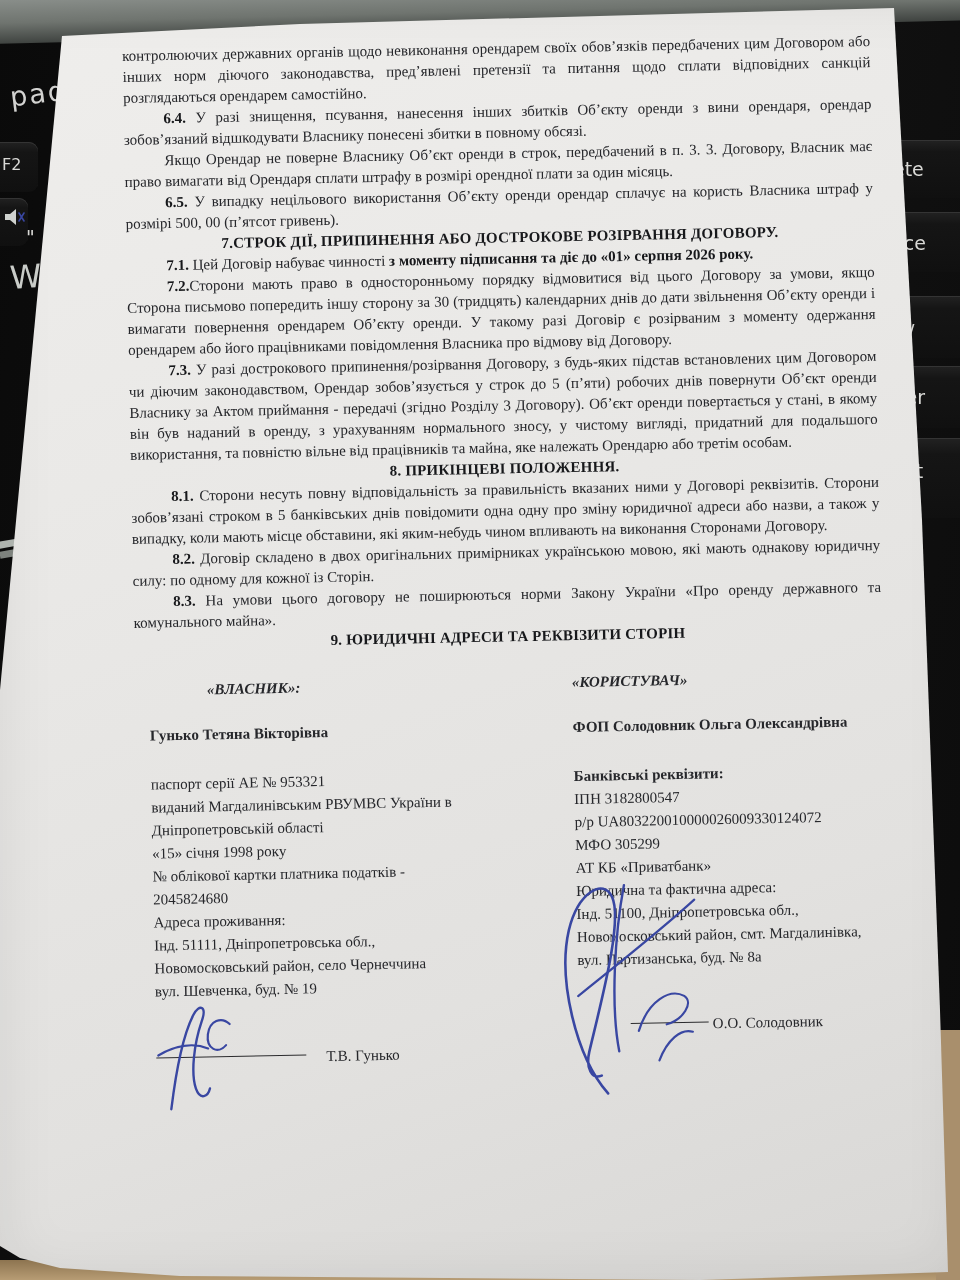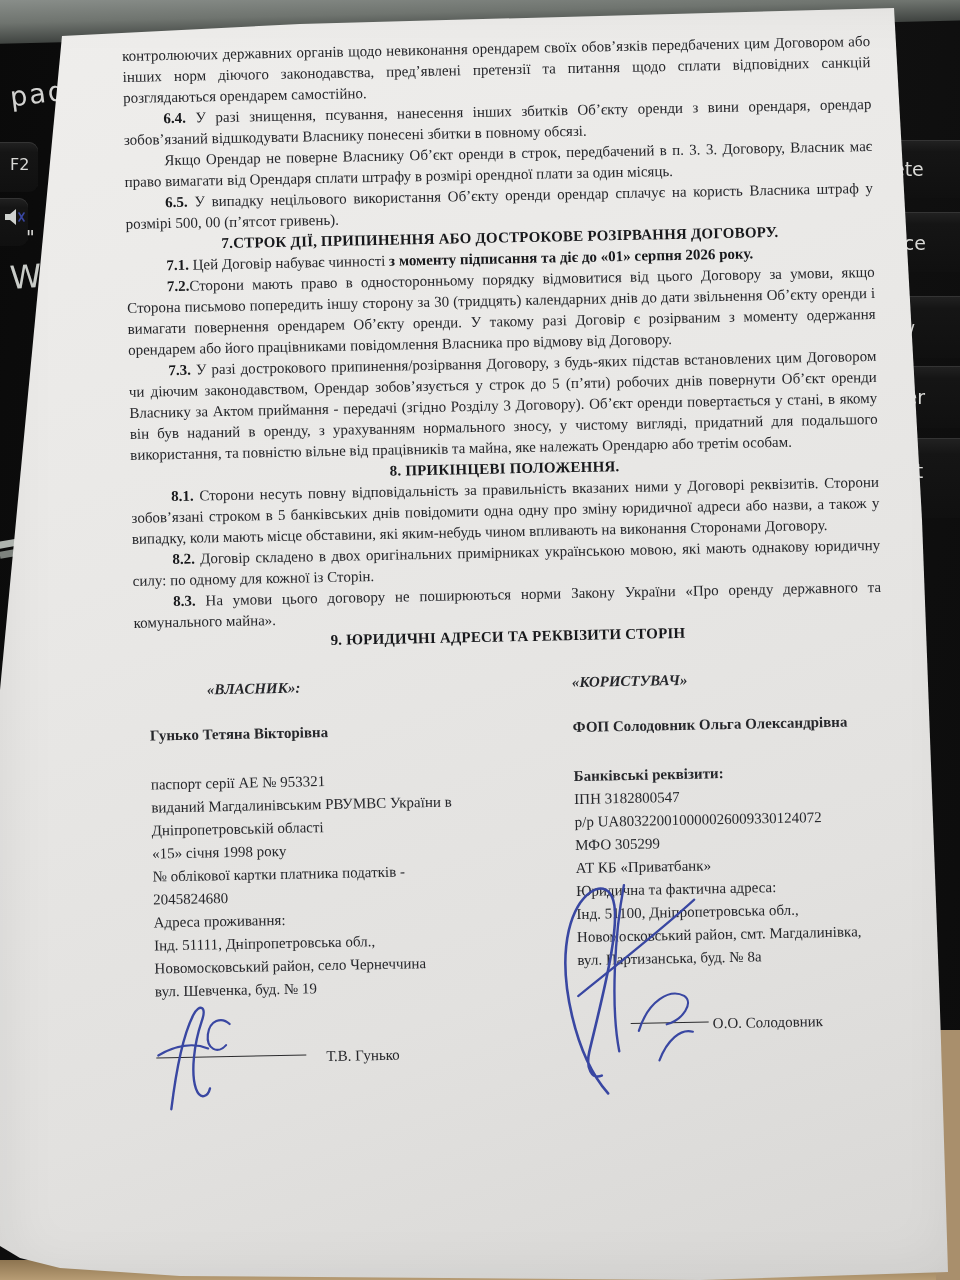--- a/index.html
+++ b/index.html
@@ -59,21 +59,21 @@
 </style>
 </head>
 <body>
 
 <div class="photo">
 
   <div class="hinge"></div>
   <div class="brand">pad</div>
 
   <div class="key" style="left:-30px;top:142px;width:68px;height:50px;"></div>
-  <div class="keylabel" style="left:10px;top:155px;font-size:16px;">F2</div>
+  <div class="keylabel" style="left:2px;top:155px;font-size:16px;">F2</div>
   <div class="key" style="left:-34px;top:198px;width:62px;height:48px;"></div>
   <svg class="ink" style="left:4px;top:208px;" width="22" height="18" viewBox="0 0 22 18">
     <polygon points="1,6 6,6 12,1 12,17 6,12 1,12" fill="#cfd2cf"></polygon>
       <path d="M15,5 L20,13 M20,5 L15,13" stroke="#cfd2cf" stroke-width="1.6"></path>
   </svg>
   <div class="keylabel" style="left:26px;top:226px;">"</div>
   <div class="wletter">W</div>
   <div class="edge-dash"></div>
 
   <div class="key" style="left:868px;top:140px;width:120px;height:58px;"></div>

